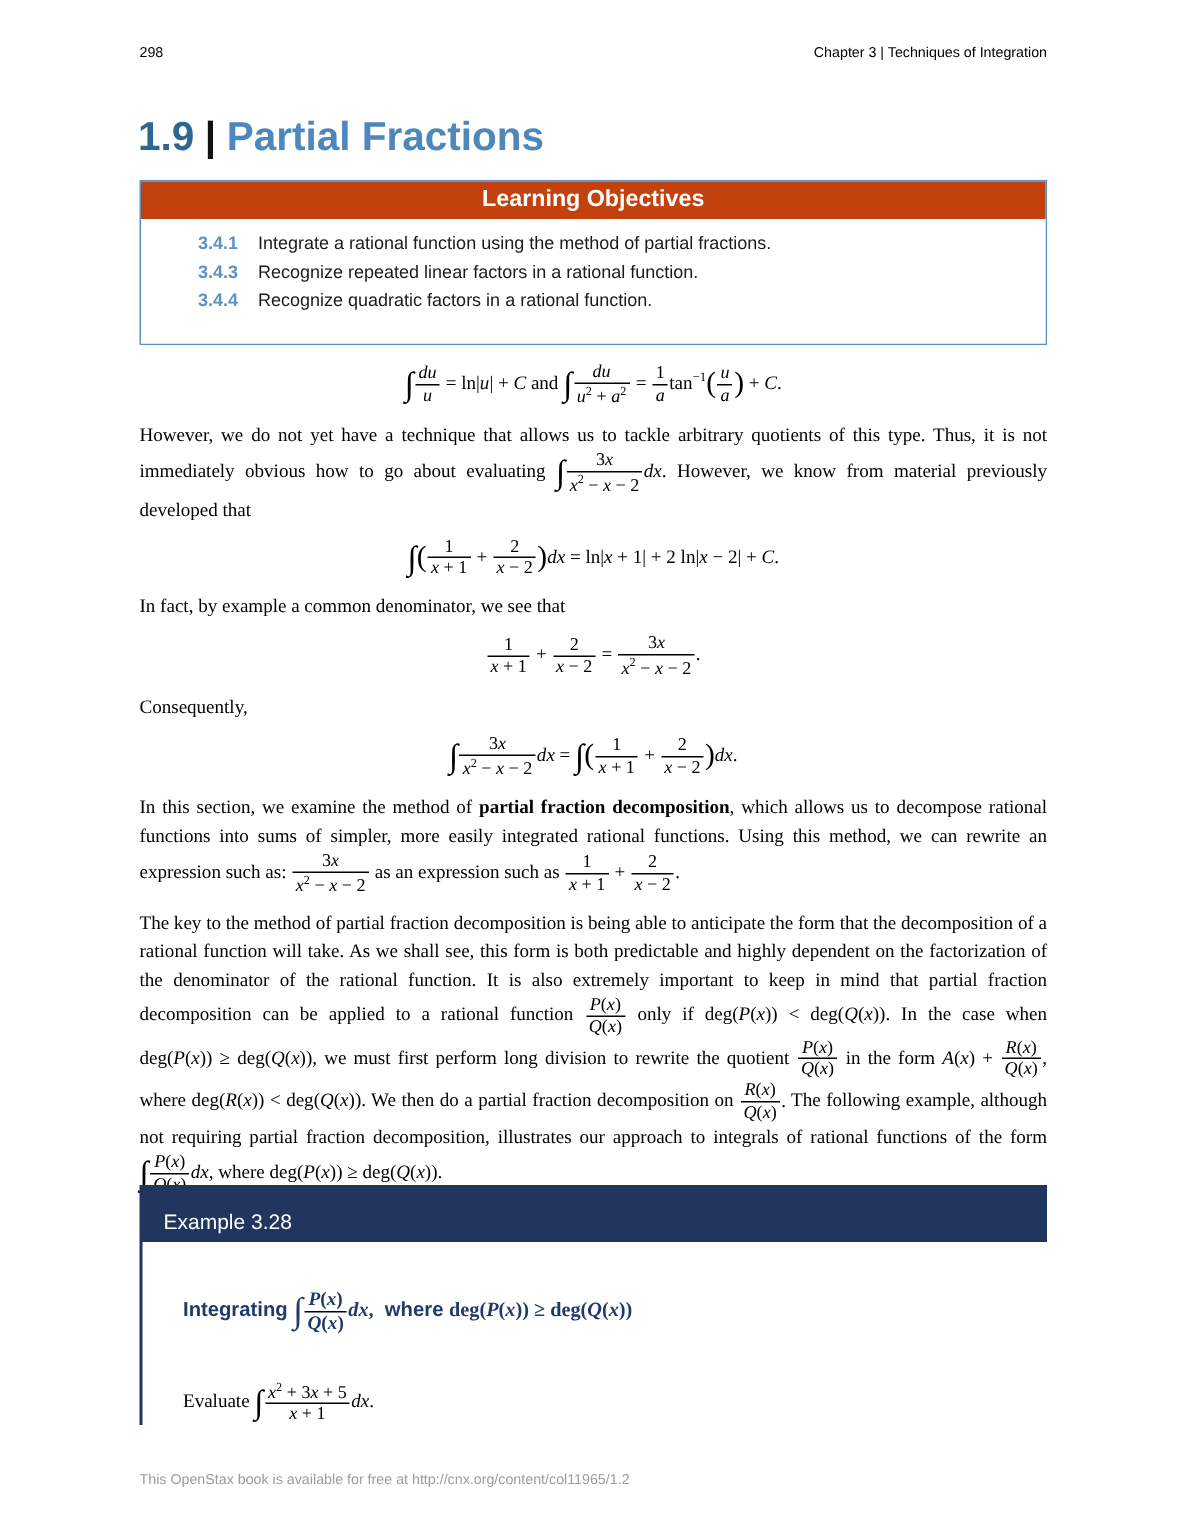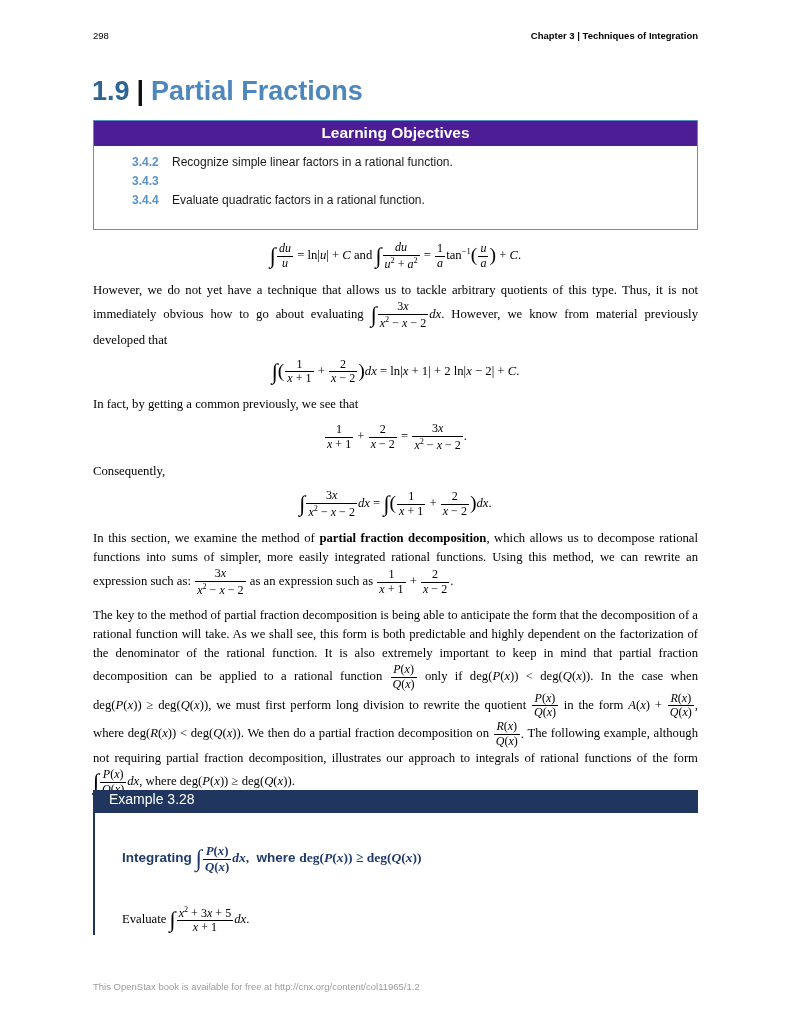--- a/index.html
+++ b/index.html
@@ -1,33 +1,33 @@
 <!DOCTYPE html>
 <html><head>
 <meta charset="utf-8">
 <style>
   html,body { margin:0; padding:0; background:#ffffff; }
   .page { position:relative; width:791px; height:1024px; background:#fff; overflow:hidden; }
 
   
   .page-header { position:absolute; left:93px; top:30px; width:605px; display:flex;
     justify-content:space-between; font-family:"Liberation Sans",sans-serif; font-size:9.5px; color:#000; }
-  .chapter-title { font-weight:700; }
+  .chapter-title { font-weight:400; }
 
   
   .section-title { position:absolute; left:92px; top:76px;
     font-family:"Liberation Sans",sans-serif; font-weight:700; font-size:27px; }
   .sec-num { color:#2d6695; }
   .sec-sep { color:#111; padding:0 7px; font-weight:700; }
   .sec-name { color:#4e87bb; }
 
   
   .lo-box { position:absolute; left:93px; top:120px; width:605px; box-sizing:border-box;
     border:1px solid #5b92c4; }
-  .lo-header { background:#4c1d95; color:#fff; text-align:center;
+  .lo-header { background:#c2410c; color:#fff; text-align:center;
     font-family:"Liberation Sans",sans-serif; font-weight:700; font-size:15.5px; padding:3px 0 4px; }
   .lo-body { padding:9px 12px 10px 38px; background:#fff; }
   .lo-item { display:flex; gap:10px; font-family:"Liberation Sans",sans-serif; font-size:12px;
     color:#1a1a1a; margin:0 0 5px; }
   .lo-item:last-child { margin-bottom:12px; }
   .lo-num { color:#5b92c4; font-weight:700; flex:0 0 30px; }
 
   
   .main { position:absolute; left:93px; top:234px; width:605px;
     font-family:"Liberation Serif",serif; font-size:12.7px; line-height:1.5;
@@ -42,21 +42,21 @@
   .fr .n, .fr .d { display:block; padding:0 2px; font-size:0.95em; }
   .fr .d { border-top:1px solid #000; }
   .in { font-size:1.75em; line-height:0.9; vertical-align:-0.18em; font-style:normal; }
   .bp { font-size:1.55em; line-height:0.8; vertical-align:-0.1em; }
   sup { font-size:0.68em; }
   i { font-style:italic; }
 
   
   .example { position:absolute; left:93px; top:790px; width:605px; box-sizing:border-box; }
   .example-header { background:#21365f; color:#fff; font-family:"Liberation Sans",sans-serif;
-    font-size:14px; padding:1px 16px 6px; }
+    font-size:14px; padding:16px 16px 6px; }
   .example-body { border-left:2px solid #21365f; min-height:122px; padding:31px 18px 0 27px; box-sizing:border-box; }
   .example-heading { color:#1f3a6b; font-family:"Liberation Sans",sans-serif; font-weight:700; font-size:13.5px; }
   .example-heading .math { font-family:"Liberation Serif",serif; }
   .example-evaluate { margin-top:30px; font-family:"Liberation Serif",serif; font-size:12.7px; }
 
   
   .footer { position:absolute; left:93px; top:981px; font-family:"Liberation Sans",sans-serif;
     font-size:9.5px; color:#9c9c9c;text-align:center; }
 </style>
 </head>
@@ -70,38 +70,39 @@
   </div>
 
   <div class="section-title">
     <span class="sec-num">1.9</span><span class="sec-sep">|</span><span class="sec-name">Partial Fractions</span>
   </div>
 
   <div class="lo-box">
     <div class="lo-header">Learning Objectives</div>
     <div class="lo-body">
       <div class="lo-item">
-        <span class="lo-num">3.4.2</span>
-        <span>Recognize simple linear factors in a rational function.</span>
+        <span class="lo-num">3.4.1</span>
+        <span>Integrate a rational function using the method of partial fractions.</span>
       </div>
       <div class="lo-item">
         <span class="lo-num">3.4.3</span>
+        <span>Recognize repeated linear factors in a rational function.</span>
       </div>
       <div class="lo-item">
         <span class="lo-num">3.4.4</span>
-        <span>Evaluate quadratic factors in a rational function.</span>
+        <span>Recognize quadratic factors in a rational function.</span>
       </div>
     </div>
   </div>
 
   <div class="main">
     <div class="eq"><span class="in">∫</span><span class="fr"><span class="n"><i>du</i></span><span class="d"><i>u</i></span></span> = ln|<i>u</i>| + <i>C</i> and <span class="in">∫</span><span class="fr"><span class="n"><i>du</i></span><span class="d"><i>u</i><sup>2</sup> + <i>a</i><sup>2</sup></span></span> = <span class="fr"><span class="n">1</span><span class="d"><i>a</i></span></span>tan<sup>−1</sup><span class="bp">(</span><span class="fr"><span class="n"><i>u</i></span><span class="d"><i>a</i></span></span><span class="bp">)</span> + <i>C</i>.</div>
     <p>However, we do not yet have a technique that allows us to tackle arbitrary quotients of this type. Thus, it is not immediately obvious how to go about evaluating <span class="math nw"><span class="in">∫</span><span class="fr"><span class="n">3<i>x</i></span><span class="d"><i>x</i><sup>2</sup> − <i>x</i> − 2</span></span><i>dx</i>.</span> However, we know from material previously developed that</p>
     <div class="eq"><span class="in">∫</span><span class="bp">(</span><span class="fr"><span class="n">1</span><span class="d"><i>x</i> + 1</span></span> + <span class="fr"><span class="n">2</span><span class="d"><i>x</i> − 2</span></span><span class="bp">)</span><i>dx</i> = ln|<i>x</i> + 1| + 2 ln|<i>x</i> − 2| + <i>C</i>.</div>
-    <p>In fact, by getting a common previously, we see that</p>
+    <p>In fact, by example a common denominator, we see that</p>
     <div class="eq"><span class="fr"><span class="n">1</span><span class="d"><i>x</i> + 1</span></span> + <span class="fr"><span class="n">2</span><span class="d"><i>x</i> − 2</span></span> = <span class="fr"><span class="n">3<i>x</i></span><span class="d"><i>x</i><sup>2</sup> − <i>x</i> − 2</span></span>.</div>
     <p>Consequently,</p>
     <div class="eq"><span class="in">∫</span><span class="fr"><span class="n">3<i>x</i></span><span class="d"><i>x</i><sup>2</sup> − <i>x</i> − 2</span></span><i>dx</i> = <span class="in">∫</span><span class="bp">(</span><span class="fr"><span class="n">1</span><span class="d"><i>x</i> + 1</span></span> + <span class="fr"><span class="n">2</span><span class="d"><i>x</i> − 2</span></span><span class="bp">)</span><i>dx</i>.</div>
     <p>In this section, we examine the method of <b>partial fraction decomposition</b>, which allows us to decompose rational functions into sums of simpler, more easily integrated rational functions. Using this method, we can rewrite an expression such as: <span class="math nw"><span class="fr"><span class="n">3<i>x</i></span><span class="d"><i>x</i><sup>2</sup> − <i>x</i> − 2</span></span></span> as an expression such as <span class="math nw"><span class="fr"><span class="n">1</span><span class="d"><i>x</i> + 1</span></span> + <span class="fr"><span class="n">2</span><span class="d"><i>x</i> − 2</span></span>.</span></p>
     <p>The key to the method of partial fraction decomposition is being able to anticipate the form that the decomposition of a rational function will take. As we shall see, this form is both predictable and highly dependent on the factorization of the denominator of the rational function. It is also extremely important to keep in mind that partial fraction decomposition can be applied to a rational function <span class="math nw"><span class="fr"><span class="n"><i>P</i>(<i>x</i>)</span><span class="d"><i>Q</i>(<i>x</i>)</span></span></span> only if <span class="nw">deg(<i>P</i>(<i>x</i>)) &lt; deg(<i>Q</i>(<i>x</i>)).</span> In the case when <span class="nw">deg(<i>P</i>(<i>x</i>)) ≥ deg(<i>Q</i>(<i>x</i>)),</span> we must first perform long division to rewrite the quotient <span class="math nw"><span class="fr"><span class="n"><i>P</i>(<i>x</i>)</span><span class="d"><i>Q</i>(<i>x</i>)</span></span></span> in the form <span class="nw"><i>A</i>(<i>x</i>) + <span class="fr"><span class="n"><i>R</i>(<i>x</i>)</span><span class="d"><i>Q</i>(<i>x</i>)</span></span>,</span> where <span class="nw">deg(<i>R</i>(<i>x</i>)) &lt; deg(<i>Q</i>(<i>x</i>)).</span> We then do a partial fraction decomposition on <span class="math nw"><span class="fr"><span class="n"><i>R</i>(<i>x</i>)</span><span class="d"><i>Q</i>(<i>x</i>)</span></span>.</span> The following example, although not requiring partial fraction decomposition, illustrates our approach to integrals of rational functions of the form <span class="math nw"><span class="in">∫</span><span class="fr"><span class="n"><i>P</i>(<i>x</i>)</span><span class="d"><i>Q</i>(<i>x</i>)</span></span><i>dx</i>,</span> where <span class="nw">deg(<i>P</i>(<i>x</i>)) ≥ deg(<i>Q</i>(<i>x</i>)).</span></p>
   </div>
 
   <div class="example">
     <div class="example-header">Example 3.28</div>
     <div class="example-body">

